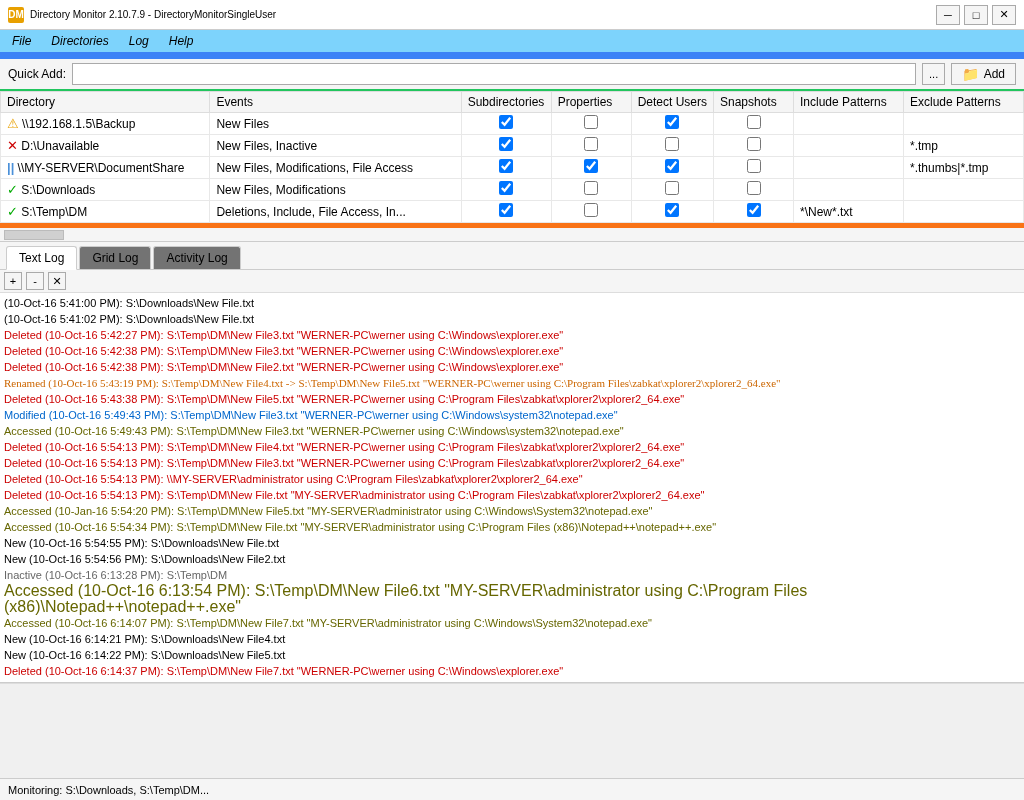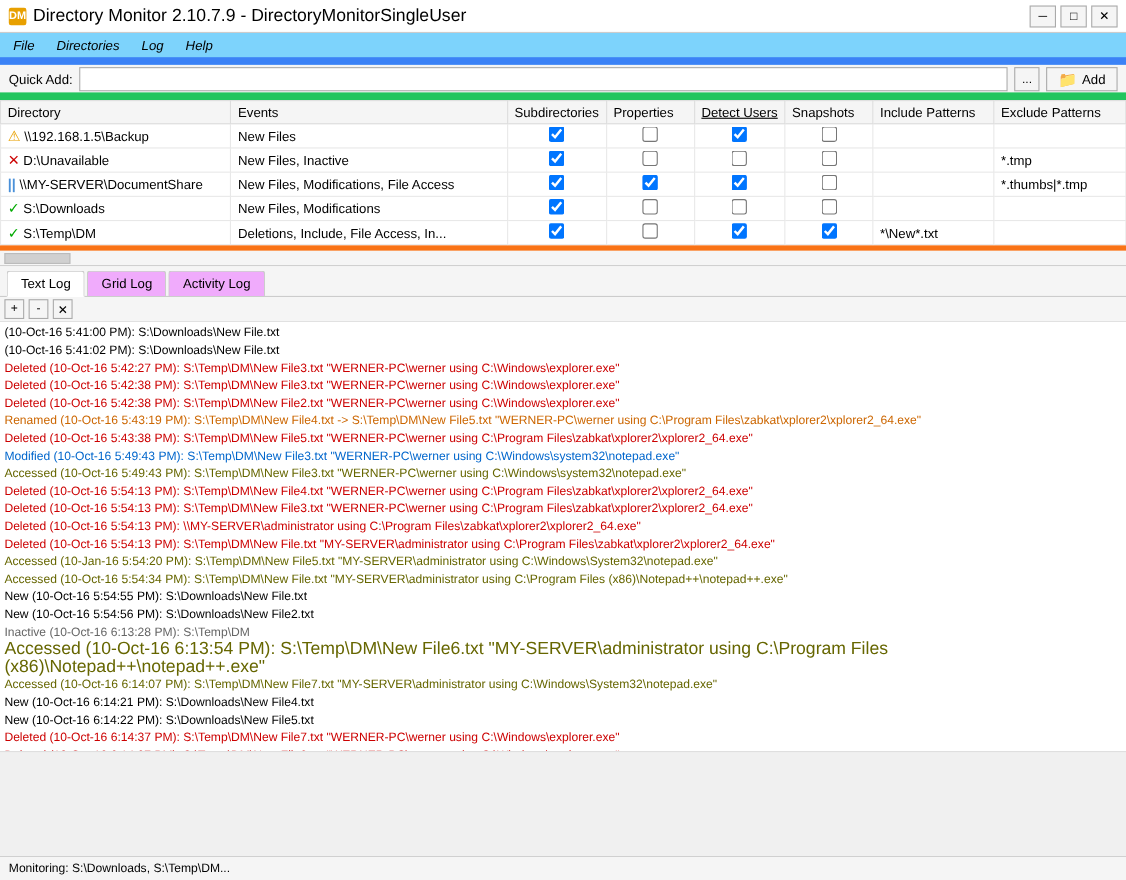--- a/index.html
+++ b/index.html
@@ -9,37 +9,37 @@
       background: #fff;
       border-bottom: 1px solid #ccc;
       display: flex;
       align-items: center;
       padding: 4px 8px;
       justify-content: space-between;
       height: 30px;
     }
     .title-bar-left { display: flex; align-items: center; gap: 6px; }
     .title-bar-icon { width: 16px; height: 16px; background: #e8a000; border-radius: 2px; display: flex; align-items: center; justify-content: center; color: white; font-size: 10px; font-weight: bold; }
-    .title-text { font-size: 16px; font-weight: normal; }
+    .title-text { font-size: 10px; font-weight: normal; }
     .title-bar-buttons { display: flex; gap: 4px; }
     .title-btn { width: 24px; height: 20px; border: 1px solid #aaa; background: #f5f5f5; cursor: pointer; display: flex; align-items: center; justify-content: center; font-size: 11px; }
 
     .menu-bar {
       background: #7dd3fc;
       border-bottom: 7px solid #3b82f6;
       display: flex;
       padding: 2px 4px;
       gap: 4px;
       font-style: italic;
     }
     .menu-item { padding: 2px 8px; cursor: pointer; font-size: 12px; }
 
     .toolbar {
       background: #f5f5f5;
-      border-bottom: 7px solid #22c55e;
+      border-bottom: 2px solid #22c55e;
       display: flex;
       align-items: center;
       padding: 4px 8px;
       gap: 6px;
       height: 32px;
     }
     .toolbar-label { font-size: 12px; white-space: nowrap; }
     .toolbar-input { flex: 1; height: 22px; border: 1px solid #aaa; padding: 2px 4px; font-size: 12px; }
     .toolbar-browse { height: 22px; padding: 0 6px; border: 1px solid #aaa; background: #f5f5f5; cursor: pointer; font-size: 11px; }
     .toolbar-add { height: 22px; padding: 0 10px; border: 1px solid #aaa; background: #f5f5f5; cursor: pointer; font-size: 12px; display: flex; align-items: center; gap: 4px; }
@@ -66,21 +66,21 @@
       padding: 2px 6px;
       font-size: 12px;
       height: 22px;
       white-space: nowrap;
     }
 
     .col-dir { min-width: 200px; }
     .col-events { min-width: 240px; }
     .col-subdirs { width: 90px; text-align: center; }
     .col-props { width: 80px; text-align: center; }
-    .col-detect { width: 64px; text-align: center; text-decoration: underline; }
+    .col-detect { width: 64px; text-align: center; }
     .col-snap { width: 80px; text-align: center; }
     .col-inc { width: 110px; }
     .col-exc { width: 120px; }
 
     .checkbox-cell { text-align: center; }
     .cb { width: 14px; height: 14px; }
 
     .dir-icon-warning { color: #e8a000; font-size: 13px; }
     .dir-icon-blue { color: #4a90d9; font-size: 13px; font-weight: bold; }
     .dir-icon-red { color: #cc0000; font-size: 13px; }
@@ -93,21 +93,21 @@
       background: #f5f5f5;
       border-bottom: 1px solid #ccc;
       display: flex;
       padding: 4px 6px 0;
       gap: 2px;
     }
     .tab {
       padding: 4px 12px;
       border: 1px solid #ccc;
       border-bottom: none;
-      background: #f0abfc;
+      background: #737373;
       cursor: pointer;
       font-size: 12px;
       border-radius: 3px 3px 0 0;
     }
     .tab.active {
       background: white;
       border-bottom: 1px solid white;
       margin-bottom: -1px;
       z-index: 1;
     }
@@ -136,21 +136,21 @@
       font-size: 11px;
       gap: 10px;
       position: fixed;
       bottom: 0;
       left: 0;
       right: 0;
     }
 
     .c-new { color: #000; }
     .c-deleted { color: #cc0000; }
-    .c-renamed { color: #cc6600; }
+    .c-renamed { color: #cc6600; font-family: Liberation Serif, serif; }
     .c-modified { color: #0066cc; }
     .c-accessed { color: #666600; }
     .c-inactive { color: #666; }
   </style>
 </head>
 <body>
 
 <div class="title-bar">
   <div class="title-bar-left">
     <div class="title-bar-icon">DM</div>

